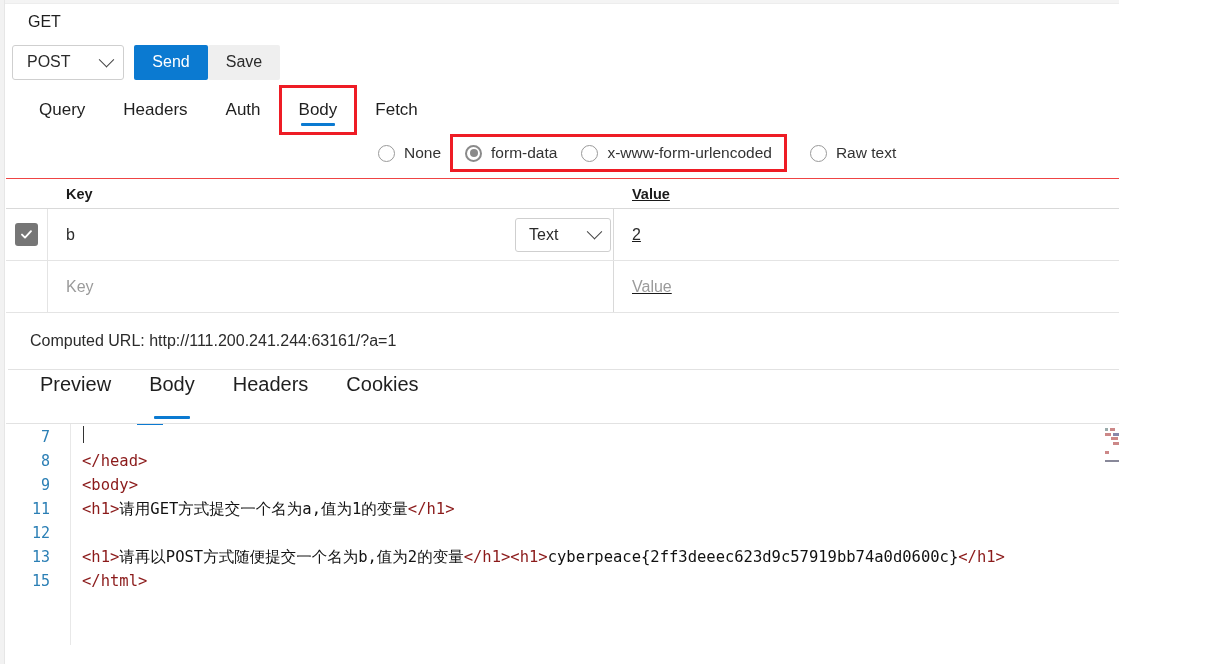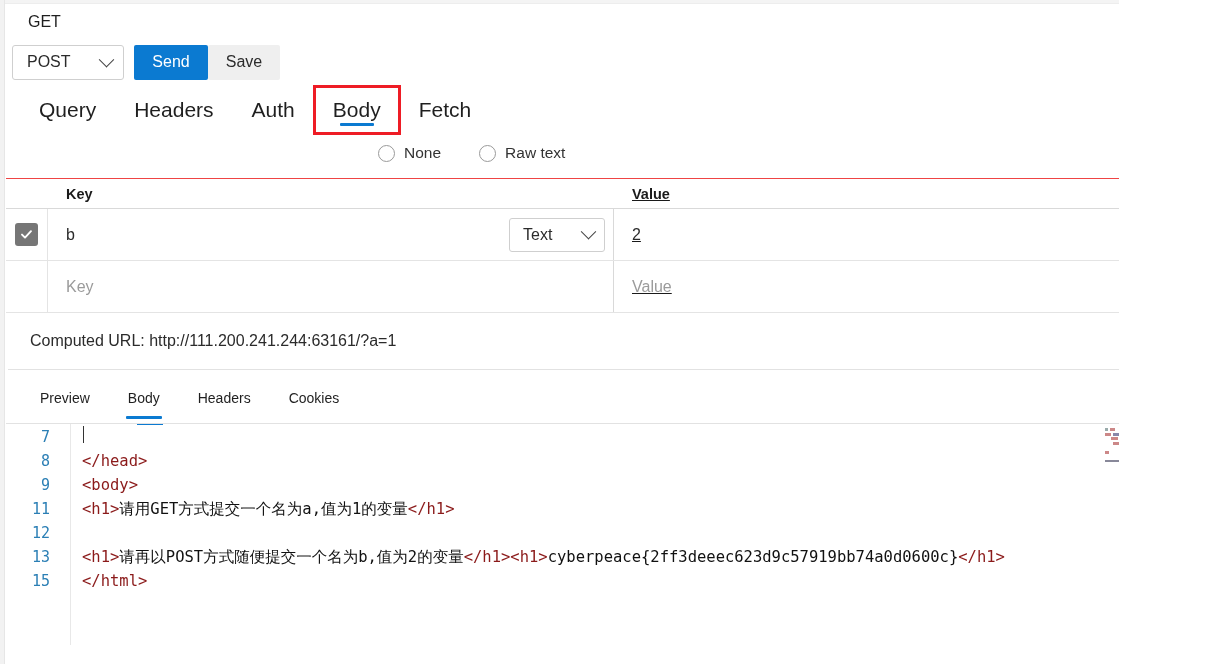--- a/index.html
+++ b/index.html
@@ -74,21 +74,21 @@
 
   
   .req-tabs {
     display: flex; align-items: flex-end; height: 46px;
     padding-left: 16px; gap: 0; position: relative;
   }
   .rtab {
     position: relative; height: 44px;
     display: flex; align-items: center; justify-content: center;
     padding: 0 17px; margin-right: 4px;
-    font-size: 21px; color: #1f1f1f; cursor: pointer; background: transparent;
+    font-size: 17px; color: #1f1f1f; cursor: pointer; background: transparent;
   }
   .rtab .underline {
     position: absolute; bottom: 6px; left: 50%; transform: translateX(-50%);
     width: 34px; height: 3.5px; background: #0b7ad1; display: none;
     border-radius: 1px;
   }
   .rtab.active .underline { display: block; }
   .rtab.boxed {
     outline: 3px solid #ee1c25; outline-offset: 0px; background: #fff;
   }
@@ -140,21 +140,21 @@
   .kv-head .c-key, .kv-head .c-val { border-right: none; }
   .hdr-label { font-size: 14.5px; font-weight: bold; color: #1a1a1a; }
   .cell-text { font-size: 16px; color: #2b2b2b; }
   .cell-ph   { font-size: 16px; color: #9b9b9b; }
   .chk {
     width: 23px; height: 23px; border-radius: 3px; background: #767676;
     display: flex; align-items: center; justify-content: center; cursor: pointer;
   }
   .chk svg { display: block; }
   .type-select {
-    position: absolute; right: 8px; top: 50%; transform: translateY(-50%);
+    position: absolute; right: 2px; top: 50%; transform: translateY(-50%);
     width: 96px; height: 34px; border: 1px solid #cfcfcf; border-radius: 3px;
     background: #fff; display: flex; align-items: center; justify-content: space-between;
     padding: 0 10px 0 13px; font-size: 16px; color: #2b2b2b; cursor: pointer;
   }
   .del-btn {
     width: 38px; height: 36px; background: #efefef; border: none; border-radius: 3px;
     color: #46a0e8; font-size: 20px; cursor: pointer; line-height: 1;
     display: flex; align-items: center; justify-content: center;
     font-family: "Liberation Sans", "DejaVu Sans", sans-serif;
   }
@@ -162,22 +162,22 @@
   
   .computed {
     height: 56px; display: flex; align-items: center; padding-left: 24px;
     font-size: 16px; color: #2b2b2b;
   }
   .divider { height: 1px; background: #e2e2e2; margin: 0 2px; }
 
   
   .resp-tabs { display: flex; align-items: flex-end; height: 53px; padding-left: 18px; }
   .ptab {
-    position: relative; height: 50px; display: flex; align-items: center; justify-content: center;
-    padding: 0 16px; margin-right: 6px; font-size: 14px; color: #1f1f1f; cursor: pointer;
+    position: relative; height: 50px; display: flex; align-items: flex-start; justify-content: center;
+    padding: 0 16px; margin-right: 6px; font-size: 20px; color: #1f1f1f; cursor: pointer;
   }
   .ptab .underline {
     position: absolute; bottom: 4px; left: 50%; transform: translateX(-50%);
     width: 36px; height: 3.5px; background: #0b7ad1; display: none; border-radius: 1px;
   }
   .ptab.active .underline { display: block; }
 
   
   .editor {
     position: relative; height: 222px; border-top: 1px solid #e2e2e2;
@@ -260,20 +260,30 @@
         <span>Fetch</span>
 
       </div>
     </div>
 
     <div class="radio-row">
       <label class="radio-item">
         <span class="rdo"></span>
         <span>None</span>
       </label>
+      <div class="radio-group-boxed">
+        <label class="radio-item">
+          <span class="rdo checked"></span>
+          <span>form-data</span>
+        </label>
+        <label class="radio-item">
+          <span class="rdo"></span>
+          <span>x-www-form-urlencoded</span>
+        </label>
+      </div>
       <label class="radio-item" style="margin-left:14px">
         <span class="rdo"></span>
         <span>Raw text</span>
       </label>
     </div>
 
     <div class="kv-table">
       <div class="kv-head">
         <div class="c-check"></div>
         <div class="c-key">

